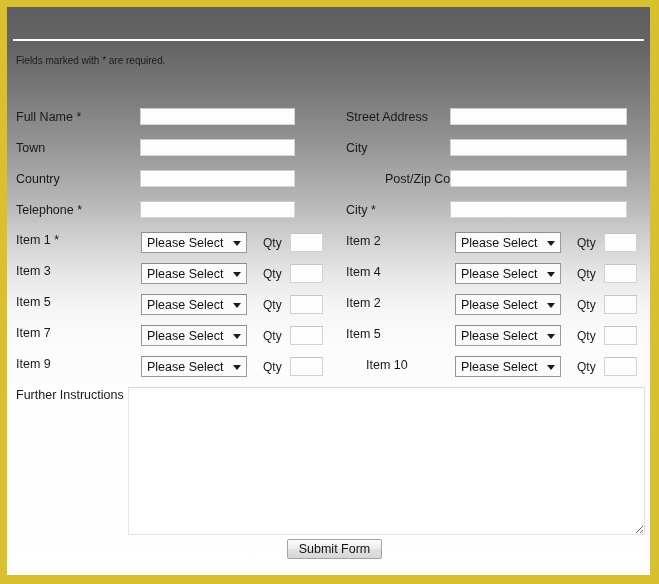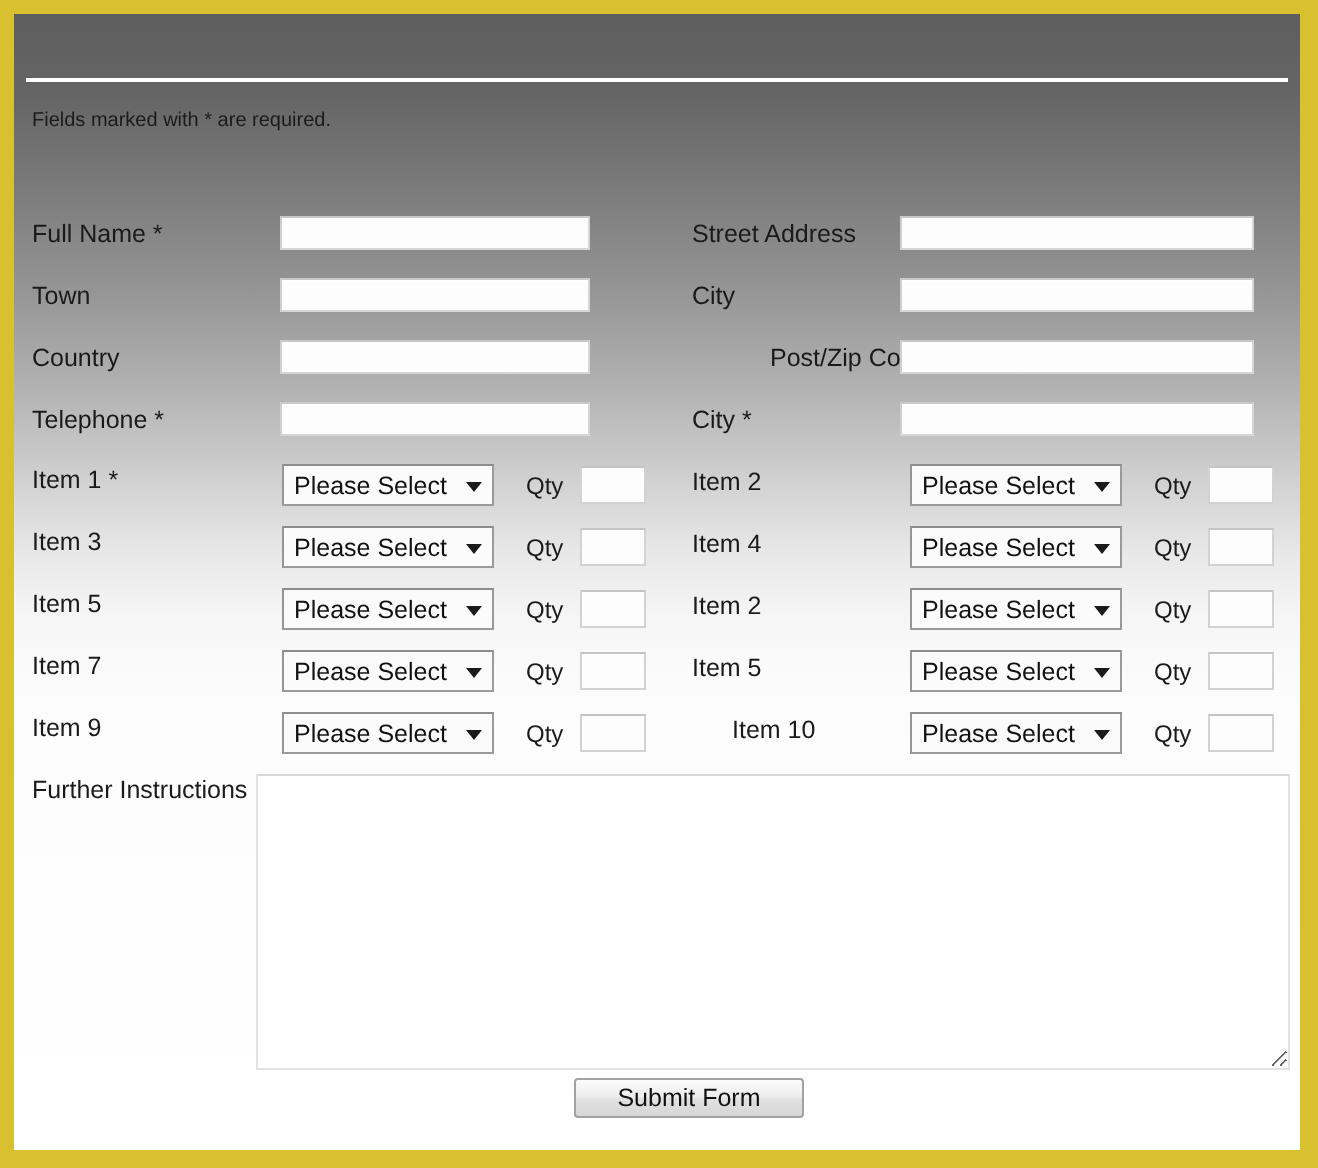--- a/index.html
+++ b/index.html
@@ -160,21 +160,21 @@
     background: #ffffff;
     border: 1px solid #e2e2e2;
     border-top-color: #d8d8d8;
   }
 
   
   .submit-btn {
     position: absolute;
     left: 280px;
     top: 532px;
-    width: 115px;
+    width: 95px;
     height: 20px;
     background: linear-gradient(to bottom, #fbfbfb 0%, #ececec 48%, #e2e2e2 50%, #d6d6d6 100%);
     border: 1px solid #a2a2a2;
     border-radius: 2px;
     font-size: 12.5px;
     font-family: "Liberation Sans", sans-serif;
     color: #111111;
     text-align: center;
     line-height: 18px;
     cursor: pointer;

